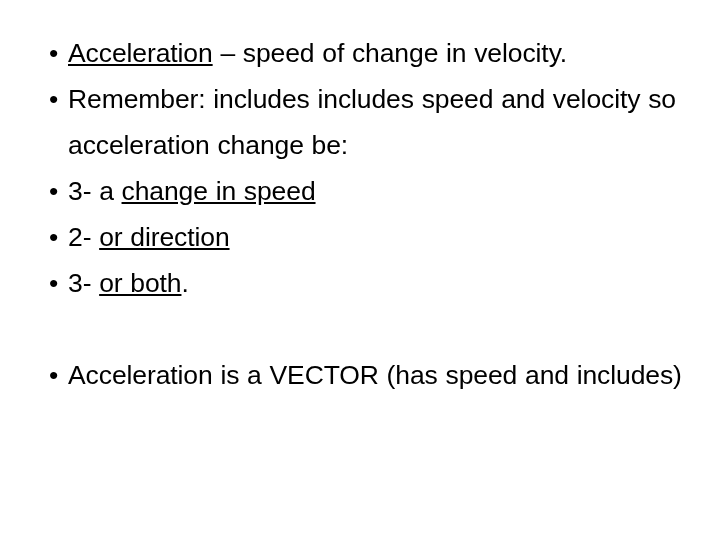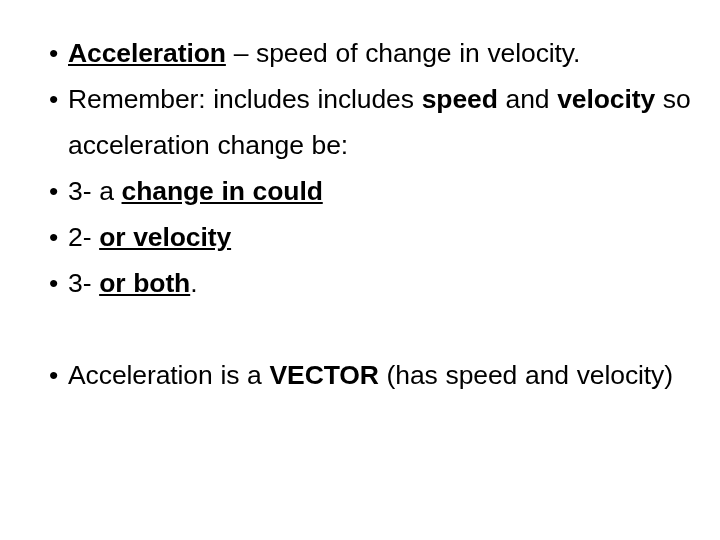--- a/index.html
+++ b/index.html
@@ -56,24 +56,24 @@
     line-height: 46px;
     text-align: left;
     color: #000000;
   }
 
   .bullet-text {
     display: block;
   }
 
   .b {
-    font-weight: bold;
+    font-weight: normal;
   }
   .bu {
-    font-weight: bold;
+    font-weight: normal;
     text-decoration: underline;
     text-underline-offset: 2px;
   }
 
   .block-gap {
     height: 46px;
   }
 </style>
 </head>
 <body>
@@ -85,35 +85,35 @@
       <li class="bullet-item">
         <span class="marker">•</span>
         <span class="bullet-text"><span class="bu">Acceleration</span><span> – speed of change in velocity.</span></span>
       </li>
       <li class="bullet-item">
         <span class="marker">•</span>
         <span class="bullet-text"><span>Remember: includes includes </span><span class="b">speed</span><span> and </span><span class="b">velocity</span><span> so acceleration change be:</span></span>
       </li>
       <li class="bullet-item">
         <span class="marker">•</span>
-        <span class="bullet-text"><span>3- a </span><span class="bu">change in could</span></span>
+        <span class="bullet-text"><span>3- a </span><span class="bu">change in speed</span></span>
       </li>
       <li class="bullet-item">
         <span class="marker">•</span>
-        <span class="bullet-text"><span>2- </span><span class="bu">or velocity</span></span>
+        <span class="bullet-text"><span>2- </span><span class="bu">or direction</span></span>
       </li>
       <li class="bullet-item">
         <span class="marker">•</span>
         <span class="bullet-text"><span>3- </span><span class="bu">or both</span><span>.</span></span>
       </li>
     </ul>
 
     <div class="block-gap"></div>
 
     <ul class="bullet-group">
       <li class="bullet-item">
         <span class="marker">•</span>
-        <span class="bullet-text"><span>Acceleration is a </span><span class="b">VECTOR</span><span> (has speed and velocity)</span></span>
+        <span class="bullet-text"><span>Acceleration is a </span><span class="b">VECTOR</span><span> (has speed and includes)</span></span>
       </li>
     </ul>
 
   </div>
 </div>
 
 </body></html>

